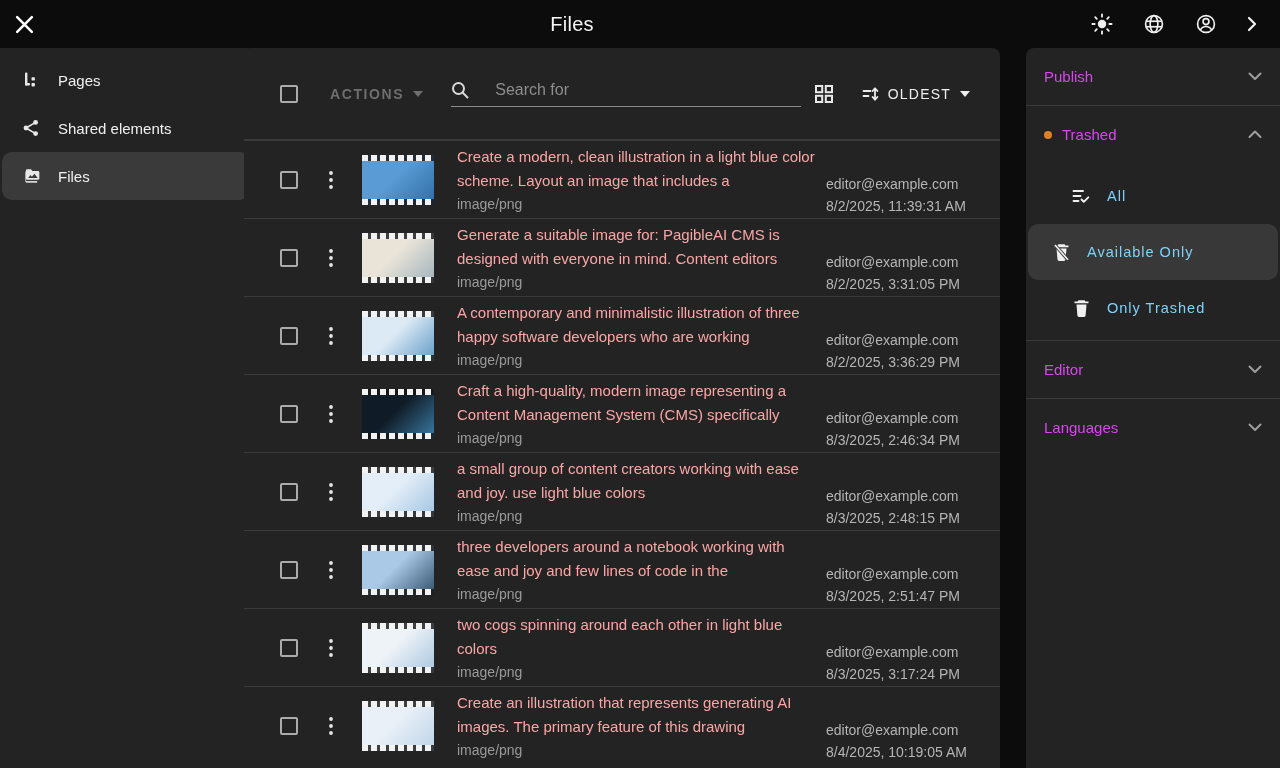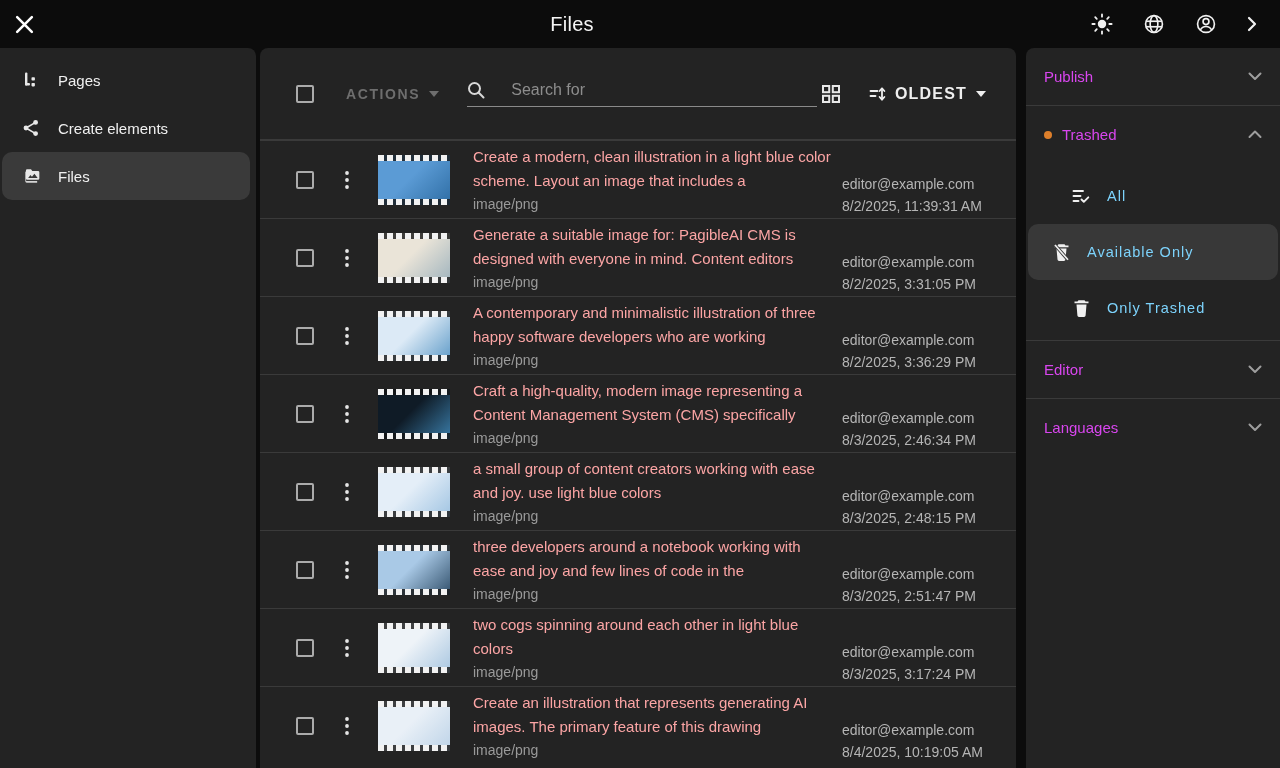--- a/index.html
+++ b/index.html
@@ -19,21 +19,21 @@
     position:absolute; left:0; right:136px; text-align:center;
     font-size:20px; font-weight:400; color:#f5f5f5; letter-spacing:0.3px;
   }
   .topbar-actions { position:absolute; right:8px; top:0; height:48px; display:flex; align-items:center; }
   .icon-btn { width:52px; height:48px; display:flex; align-items:center; justify-content:center; color:#f0f0f0; cursor:pointer; }
   .icon-btn.narrow { width:40px; }
 
   
   .panel { position:absolute; top:48px; height:720px; background:#232323; }
   .sidebar { left:0; width:256px; border-radius:0 8px 0 0; padding-top:8px; }
-  .main { left:260px; width:756px; border-radius:8px 8px 0 0; overflow:hidden; }
+  .main { left:244px; width:756px; border-radius:8px 8px 0 0; overflow:hidden; }
   .rightpanel { left:1026px; width:254px; border-radius:8px 0 0 0; }
 
   
   .side-item {
     height:48px; display:flex; align-items:center; gap:18px;
     padding:0 22px; font-size:15px; color:#f0f0f0; cursor:pointer;
   }
   .side-item .s-icon { color:#e8e8e8; width:18px; display:flex; justify-content:center; }
   .side-item.active { background:#3a3a3a; border-radius:10px; margin:0 6px 0 2px; padding:0 20px 0 20px; }
 
@@ -44,21 +44,21 @@
   .actions-btn .lbl { font-size:14px; font-weight:bold; letter-spacing:1.6px; }
   .search-box { margin-left:28px; width:350px; display:flex; align-items:center; gap:26px; border-bottom:1px solid #8a8a8a; padding-bottom:7px; }
   .search-box input {
     flex:1; background:transparent; border:none; outline:none;
     font-family:"Liberation Sans", sans-serif; font-size:16px; color:#eeeeee;
   }
   .search-box input::placeholder { color:#8d8d8d; }
   .toolbar .spacer { flex:1; }
   .view-btn { color:#e8e8e8; margin-right:28px; cursor:pointer; }
   .sort-btn { display:flex; align-items:center; gap:9px; color:#eeeeee; margin-right:30px; cursor:pointer; }
-  .sort-btn .lbl { font-size:16px; font-weight:bold; letter-spacing:1.2px; }
+  .sort-btn .lbl { font-size:14px; font-weight:normal; letter-spacing:1.2px; }
 
   
   .row { height:78px; display:flex; align-items:center; padding-left:36px; border-top:1px solid #3a3a3a; cursor:pointer; }
   .row:first-of-type { border-top:none; }
   .kebab { margin-left:26px; width:14px; display:flex; justify-content:center; color:#e6e6e6; cursor:pointer; }
   .thumb { margin-left:24px; width:72px; height:50px; position:relative; flex:none; background:#9cc0de; }
   .thumb::before, .thumb::after {
     content:""; position:absolute; left:0; right:0; height:6px;
     background:repeating-linear-gradient(90deg, #f2f2f2 0 6px, rgba(20,20,20,0.8) 6px 9px);
   }
@@ -146,21 +146,21 @@
   </div>
   <div class="side-item">
     <span class="s-icon">
       <svg width="18" height="18" viewBox="0 0 18 18" fill="currentColor">
           <circle cx="13.6" cy="3.4" r="2.4"></circle>
           <circle cx="4" cy="9" r="2.4"></circle>
           <circle cx="13.6" cy="14.6" r="2.4"></circle>
           <path d="M4 9 L13.6 3.4 M4 9 L13.6 14.6" stroke="currentColor" stroke-width="1.6"></path>
         </svg>
     </span>
-    <span>Create elements</span>
+    <span>Shared elements</span>
   </div>
   <div class="side-item active">
     <span class="s-icon">
       <svg width="19" height="18" viewBox="0 0 19 18" fill="currentColor">
           <path d="M1.5 4.5 h2 v10 a1.5 1.5 0 0 0 1.5 1.5 h11 v-1.8 h-11 a0.8 0.8 0 0 1 -0.8 -0.8 v-8.9 z" opacity="0.9"></path>
           <path d="M5.5 2 h4 l1.4 1.6 h6 a1.4 1.4 0 0 1 1.4 1.4 v6.6 a1.4 1.4 0 0 1 -1.4 1.4 h-11.4 a1.4 1.4 0 0 1 -1.4 -1.4 v-8.2 a1.4 1.4 0 0 1 1.4 -1.4 z M6.5 11 h10 l-3.4 -4.4 -2.6 3.2 -1.6 -1.8 z" fill-rule="evenodd"></path>
         </svg>
     </span>
     <span>Files</span>
   </div>

